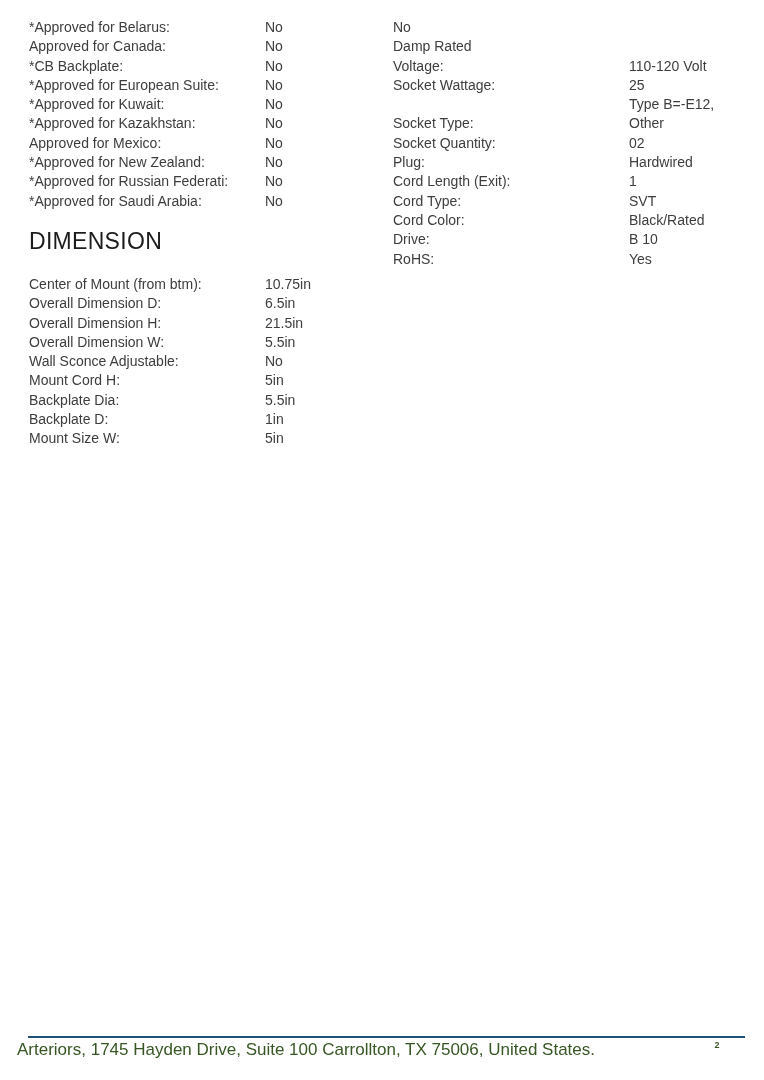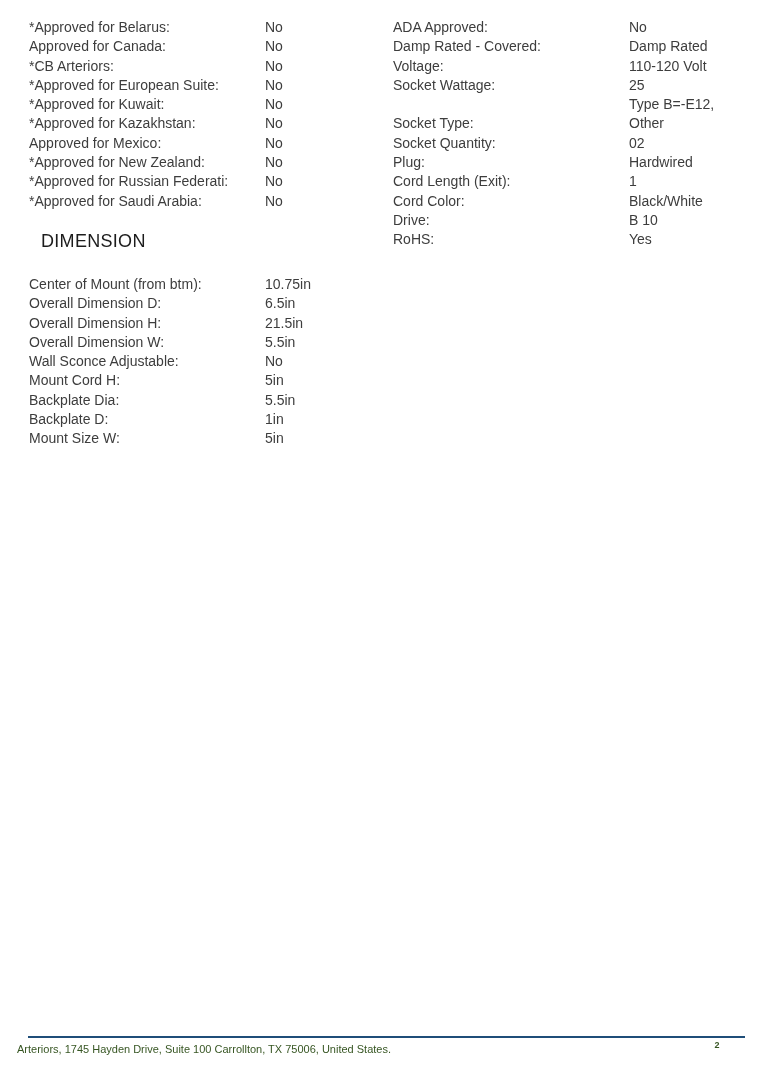--- a/index.html
+++ b/index.html
@@ -13,40 +13,40 @@
     overflow: hidden;
   }
   .col { position: absolute; top: 18px; }
   .col-approvals { left: 29px; width: 352px; }
   .col-specs { left: 393px; width: 352px; }
   .row { display: flex; align-items: flex-end; font-size: 14px; line-height: 19.3px; }
   .row .lbl { flex: none; width: 236px; }
   .row .val { flex: none; width: 108px; }
   .dimension { position: absolute; left: 29px; top: 228px; width: 352px; }
   .dimension-heading {
-    font-size: 18px;
+    font-size: 23px;
     font-weight: 400;
     color: #1c1c1c;
     line-height: 26px;
-    margin: 0 0 21px 12px;
+    margin: 0 0 21px 0;
     letter-spacing: 0.3px;
   }
   .footer-line {
     position: absolute;
     left: 28px;
     top: 1036px;
     width: 717px;
     height: 2px;
     background: #1f4e79;
   }
   .footer-text {
     position: absolute;
     left: 17px;
     top: 1043px;
-    font-size: 11px;
+    font-size: 17px;
     line-height: 13px;
     color: #375623;
   }
   .page-number {
     position: absolute;
     left: 711px;
     top: 1040px;
     width: 12px;
     text-align: center;
     font-size: 9px;
@@ -62,21 +62,21 @@
   <section class="col col-approvals">
       <div class="row">
         <span class="lbl">*Approved for Belarus:</span>
         <span class="val">No</span>
       </div>
       <div class="row">
         <span class="lbl">Approved for Canada:</span>
         <span class="val">No</span>
       </div>
       <div class="row">
-        <span class="lbl">*CB Arteriors:</span>
+        <span class="lbl">*CB Backplate:</span>
         <span class="val">No</span>
       </div>
       <div class="row">
         <span class="lbl">*Approved for European Suite:</span>
         <span class="val">No</span>
       </div>
       <div class="row">
         <span class="lbl">*Approved for Kuwait:</span>
         <span class="val">No</span>
       </div>
@@ -97,25 +97,23 @@
         <span class="val">No</span>
       </div>
       <div class="row">
         <span class="lbl">*Approved for Saudi Arabia:</span>
         <span class="val">No</span>
       </div>
     </section>
 
   <section class="col col-specs">
       <div class="row">
-        <span class="lbl">ADA Approved:</span>
-        <span class="val">No</span>
-      </div>
-      <div class="row">
-        <span class="lbl">Damp Rated - Covered:</span>
+        <span class="val">No</span>
+      </div>
+      <div class="row">
         <span class="val">Damp Rated</span>
       </div>
       <div class="row">
         <span class="lbl">Voltage:</span>
         <span class="val">110-120 Volt</span>
       </div>
       <div class="row">
         <span class="lbl">Socket Wattage:</span>
         <span class="val">25</span>
       </div>
@@ -129,22 +127,26 @@
       </div>
       <div class="row">
         <span class="lbl">Plug:</span>
         <span class="val">Hardwired</span>
       </div>
       <div class="row">
         <span class="lbl">Cord Length (Exit):</span>
         <span class="val">1</span>
       </div>
       <div class="row">
+        <span class="lbl">Cord Type:</span>
+        <span class="val">SVT</span>
+      </div>
+      <div class="row">
         <span class="lbl">Cord Color:</span>
-        <span class="val">Black/White</span>
+        <span class="val">Black/Rated</span>
       </div>
       <div class="row">
         <span class="lbl">Drive:</span>
         <span class="val">B 10</span>
       </div>
       <div class="row">
         <span class="lbl">RoHS:</span>
         <span class="val">Yes</span>
       </div>
     </section>

